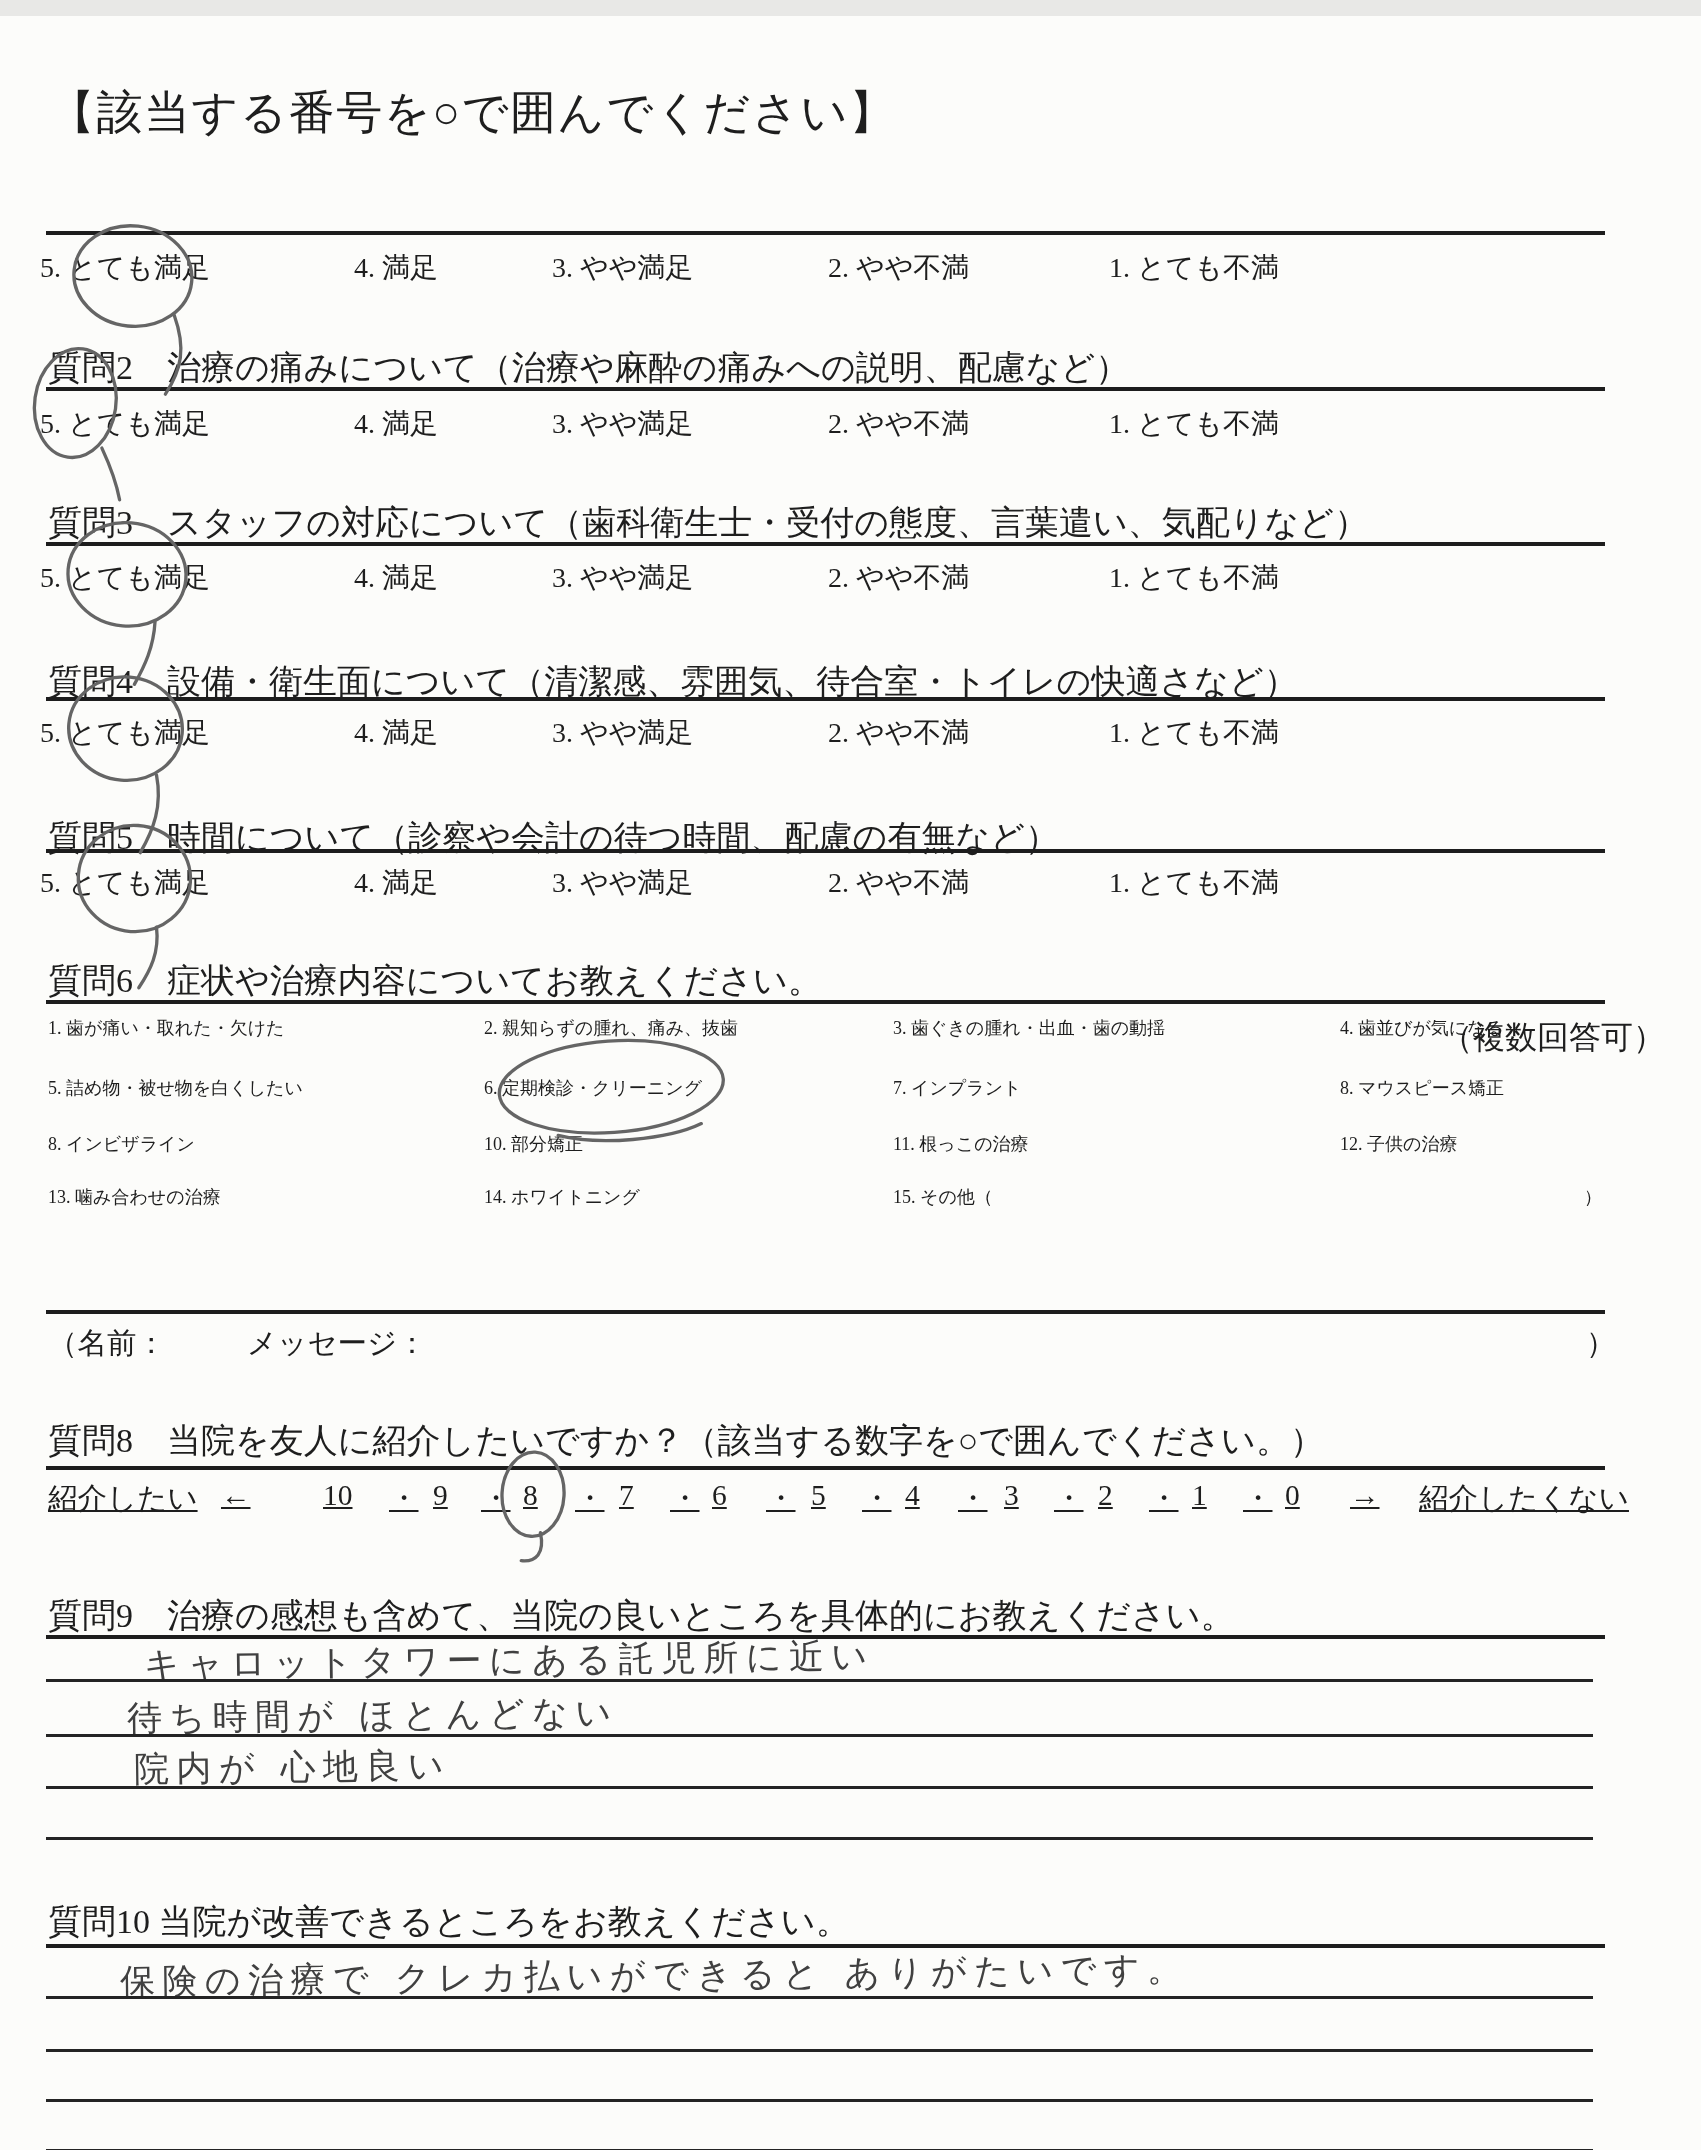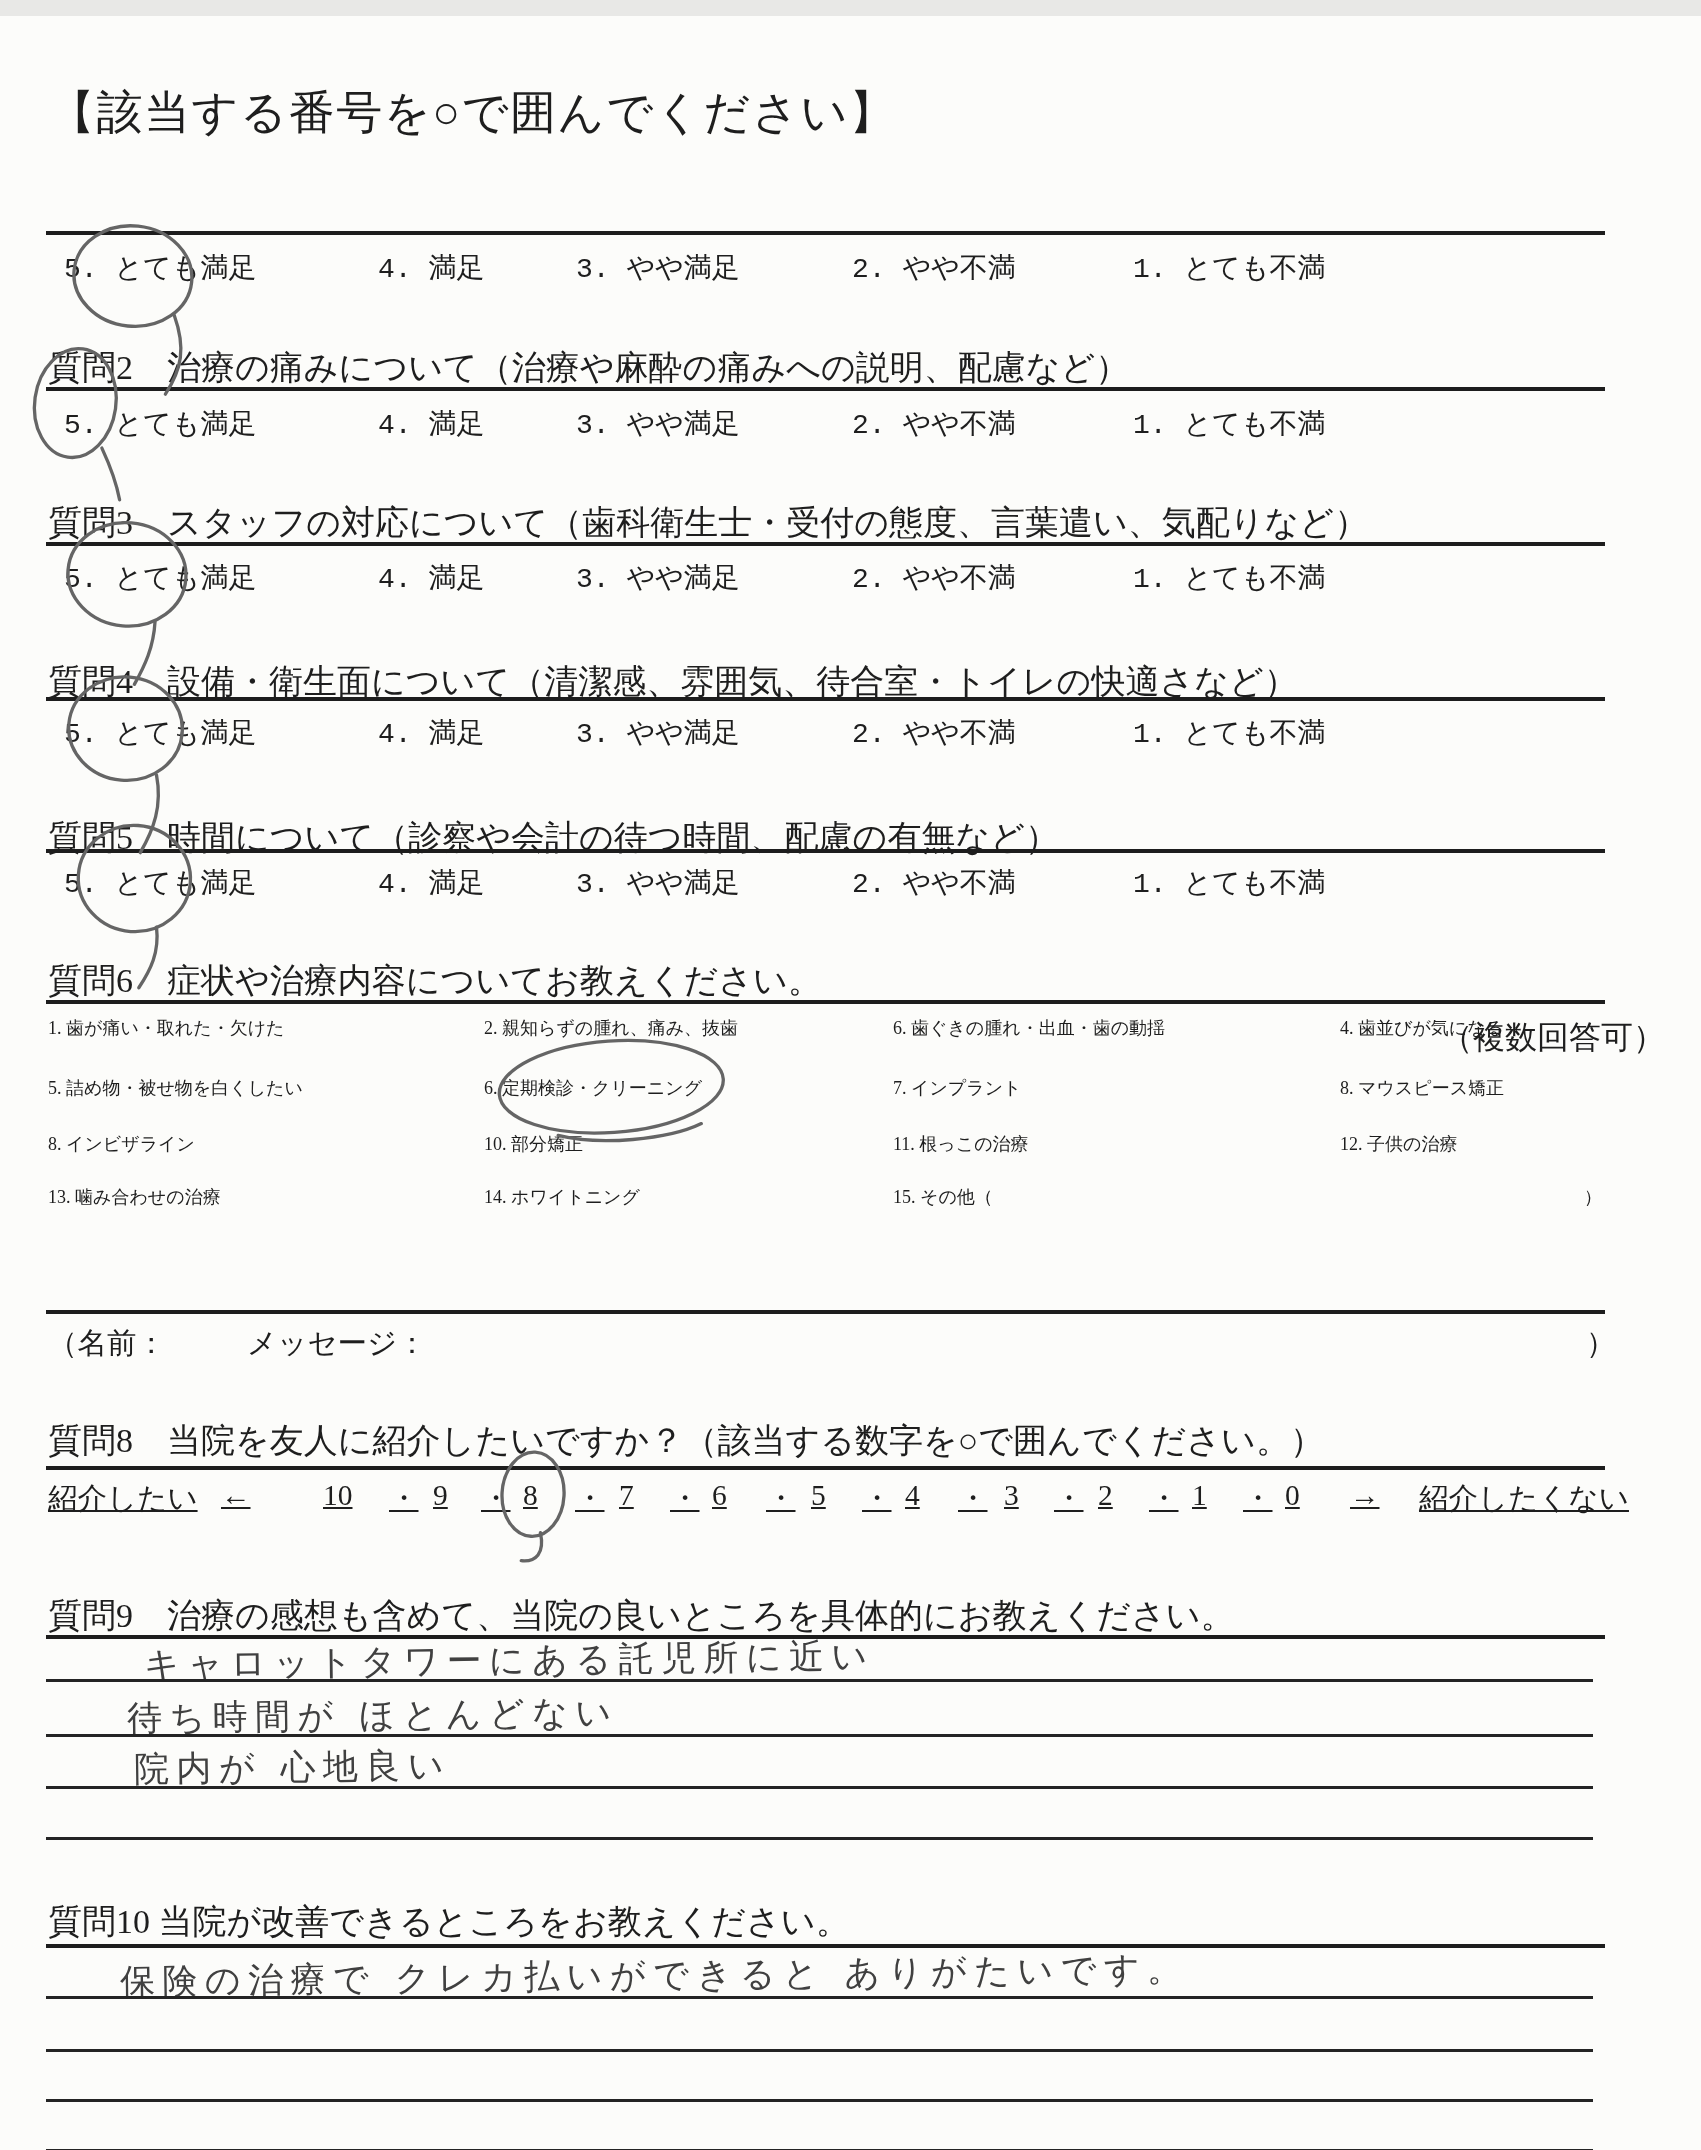--- a/index.html
+++ b/index.html
@@ -6,21 +6,21 @@
   .page{
     position:relative;width:1701px;height:2151px;margin:16px auto;
     background:#fcfcfa;overflow:hidden;
     font-family:"Liberation Serif","DejaVu Serif",serif;color:#1e1e1e;
   }
   .abs{position:absolute;}
   .title{left:49px;top:66px;font-size:46px;letter-spacing:1.5px;white-space:nowrap;}
   .qhead{left:48px;font-size:34px;white-space:nowrap;}
   .rule{left:46px;width:1559px;height:3.7px;background:#1d1d1d;}
   .ansline{left:46px;width:1547px;height:3px;background:#242424;}
-  .optrow{left:64px;width:1595px;height:40px;font-family:Liberation Mono, monospace;}
+  .optrow{left:40px;width:1595px;height:40px;}
   .opt{position:absolute;top:0;font-size:28px;white-space:nowrap;}
   .gopt{position:absolute;font-size:18px;white-space:nowrap;}
   .note{font-size:32px;white-space:nowrap;}
   .q7item{position:absolute;font-size:29.5px;white-space:nowrap;}
   .q8item{position:absolute;font-size:29.5px;white-space:nowrap;text-decoration:underline;}
   .hw{
     position:absolute;font-family:"DejaVu Sans",sans-serif;color:#404040;
     font-size:35px;letter-spacing:7.4px;white-space:nowrap;
     transform:rotate(-0.7deg);
   }
@@ -82,21 +82,21 @@
     <span class="opt" style="left:512px">3. やや満足</span>
     <span class="opt" style="left:788px">2. やや不満</span>
     <span class="opt" style="left:1069px">1. とても不満</span>
   </div>
 
   <div class="abs qhead" style="top:942px">質問6　症状や治療内容についてお教えください。</div>
   <div class="abs note" style="left:1441px;top:1000px">（複数回答可）</div>
   <div class="abs rule" style="top:984px"></div>
   <span class="abs gopt" style="left:48px;top:1000px">1. 歯が痛い・取れた・欠けた</span>
   <span class="abs gopt" style="left:484px;top:1000px">2. 親知らずの腫れ、痛み、抜歯</span>
-  <span class="abs gopt" style="left:893px;top:1000px">6. 歯ぐきの腫れ・出血・歯の動揺</span>
+  <span class="abs gopt" style="left:893px;top:1000px">3. 歯ぐきの腫れ・出血・歯の動揺</span>
   <span class="abs gopt" style="left:1340px;top:1000px">4. 歯並びが気になる</span>
   <span class="abs gopt" style="left:48px;top:1060px">5. 詰め物・被せ物を白くしたい</span>
   <span class="abs gopt" style="left:484px;top:1060px">6. 定期検診・クリーニング</span>
   <span class="abs gopt" style="left:893px;top:1060px">7. インプラント</span>
   <span class="abs gopt" style="left:1340px;top:1060px">8. マウスピース矯正</span>
   <span class="abs gopt" style="left:48px;top:1116px">8. インビザライン</span>
   <span class="abs gopt" style="left:484px;top:1116px">10. 部分矯正</span>
   <span class="abs gopt" style="left:893px;top:1116px">11. 根っこの治療</span>
   <span class="abs gopt" style="left:1340px;top:1116px">12. 子供の治療</span>
   <span class="abs gopt" style="left:48px;top:1169px">13. 噛み合わせの治療</span>

